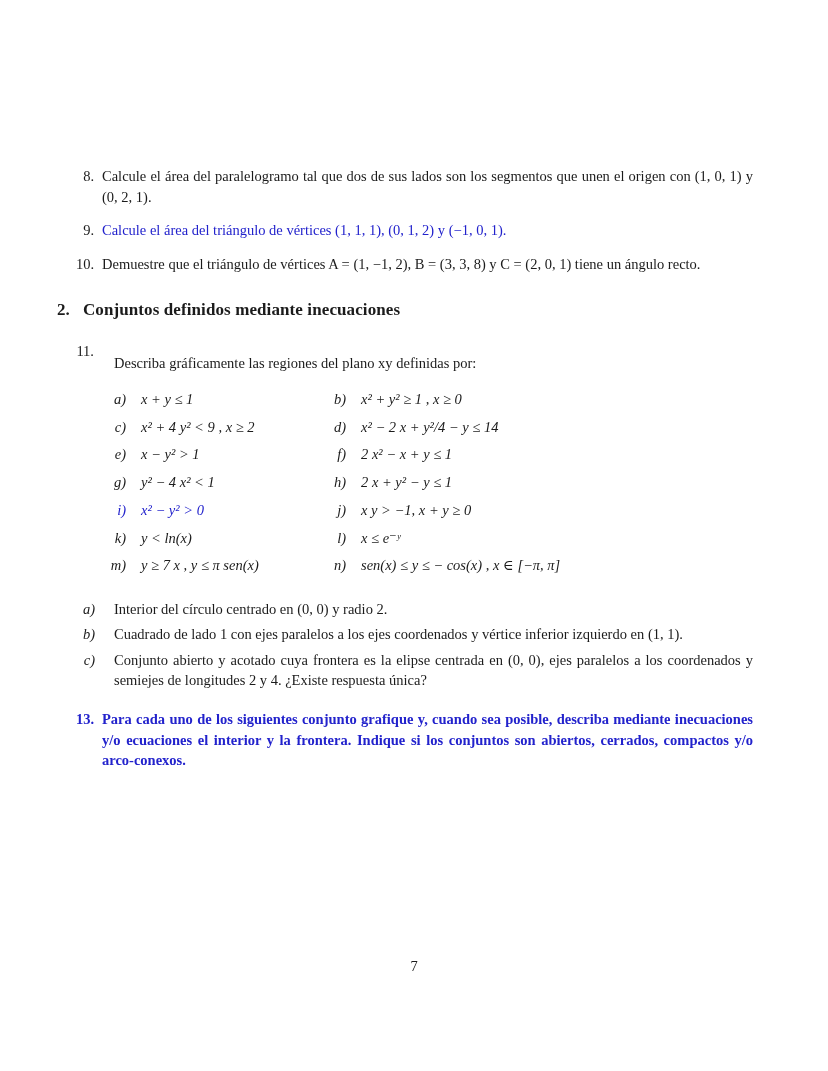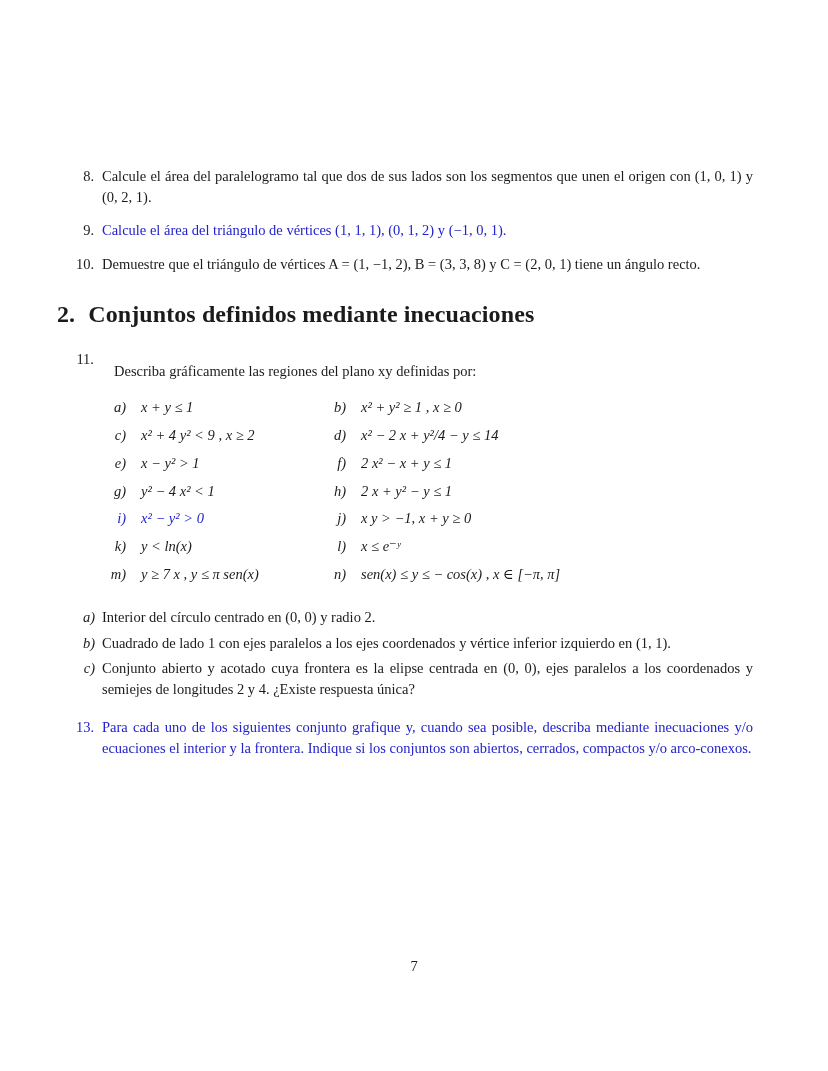--- a/index.html
+++ b/index.html
@@ -24,21 +24,21 @@
     width: 696px;
   }
   
   .exercise { display: flex; margin-bottom: 13px; }
   .enum { width: 37px; text-align: right; flex-shrink: 0; }
   .ebody { padding-left: 8px; flex: 1; text-align: justify; }
   .blue { color: var(--link-blue); }
 
   
   .section {
-    font-size: 24px;
+    font-size: 17px;
     font-weight: bold;
     margin: 26px 0 20px 0;
     line-height: 1.2;
     letter-spacing: 0.1px;
   }
   .section .stitle { margin-left: 13px; }
 
   
   .mathgrid {
     display: grid;
@@ -49,21 +49,21 @@
   .mlabel {
     width: 24px; text-align: right; flex-shrink: 0;
     font-style: italic;
   }
   .mexpr { padding-left: 15px; font-style: italic; white-space: nowrap; }
 
   
   .subitems { margin-top: 6px; padding-left: 10px; }
   .sitem { display: flex; margin-bottom: 5px; }
   .slabel { width: 20px; text-align: right; flex-shrink: 0; font-style: italic; }
-  .stext { padding-left: 7px; flex: 1; text-align: justify; }
+  .stext { padding-left: 19px; flex: 1; text-align: justify; }
 
   .intro { margin: 12px; }
 
   .pageno {
     position: absolute;
     left: 0; right: 0;
     top: 956px;
     text-align: center;
   }
 </style>
@@ -168,20 +168,20 @@
             <div class="stext">Cuadrado de lado 1 con ejes paralelos a los ejes coordenados y vértice inferior izquierdo en (1, 1).</div>
           </div>
         <div class="sitem">
             <span class="slabel">c)</span>
             <div class="stext">Conjunto abierto y acotado cuya frontera es la elipse centrada en (0, 0), ejes paralelos a los coordenados y semiejes de longitudes 2 y 4. ¿Existe respuesta única?</div>
           </div>
       </div>
     </div>
   </div>
 
-  <div class="exercise" style="margin-top:8px;">
+  <div class="exercise" style="margin-top:8px;font-weight:bold;">
     <div class="enum blue">13.</div>
     <div class="ebody blue">Para cada uno de los siguientes conjunto grafique y, cuando sea posible, describa mediante inecuaciones y/o ecuaciones el interior y la frontera. Indique si los conjuntos son abiertos, cerrados, compactos y/o arco-conexos.</div>
   </div>
 
 </div>
 
 <div class="pageno">7</div>
 
 </body></html>

